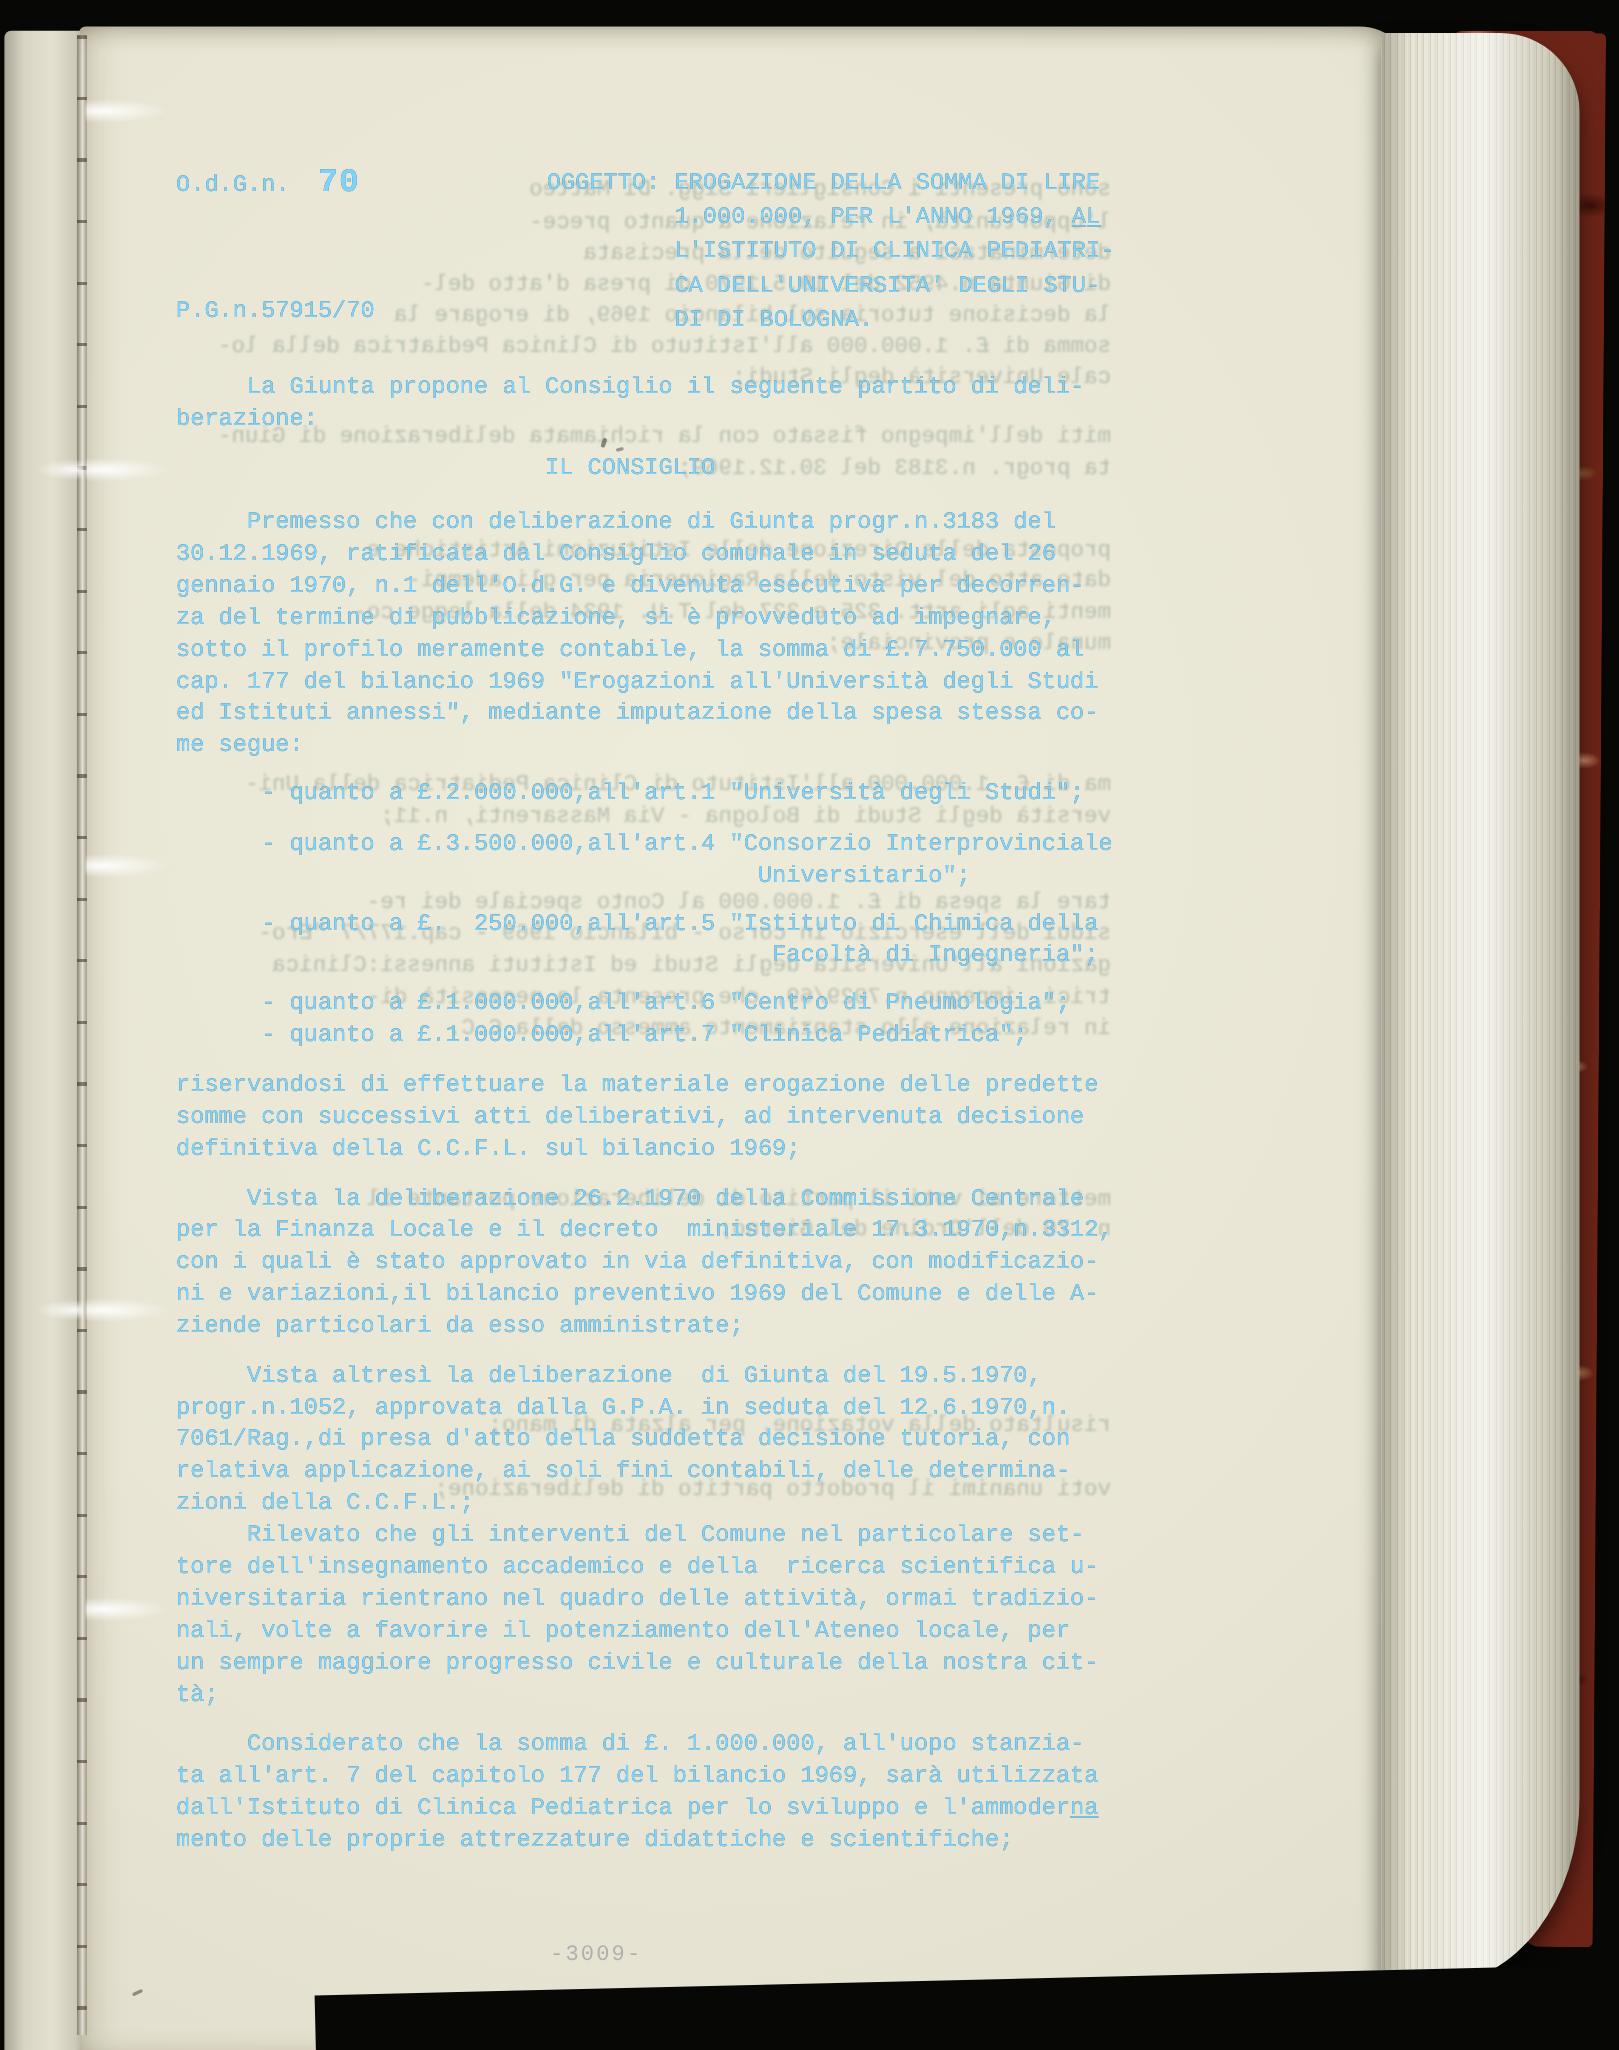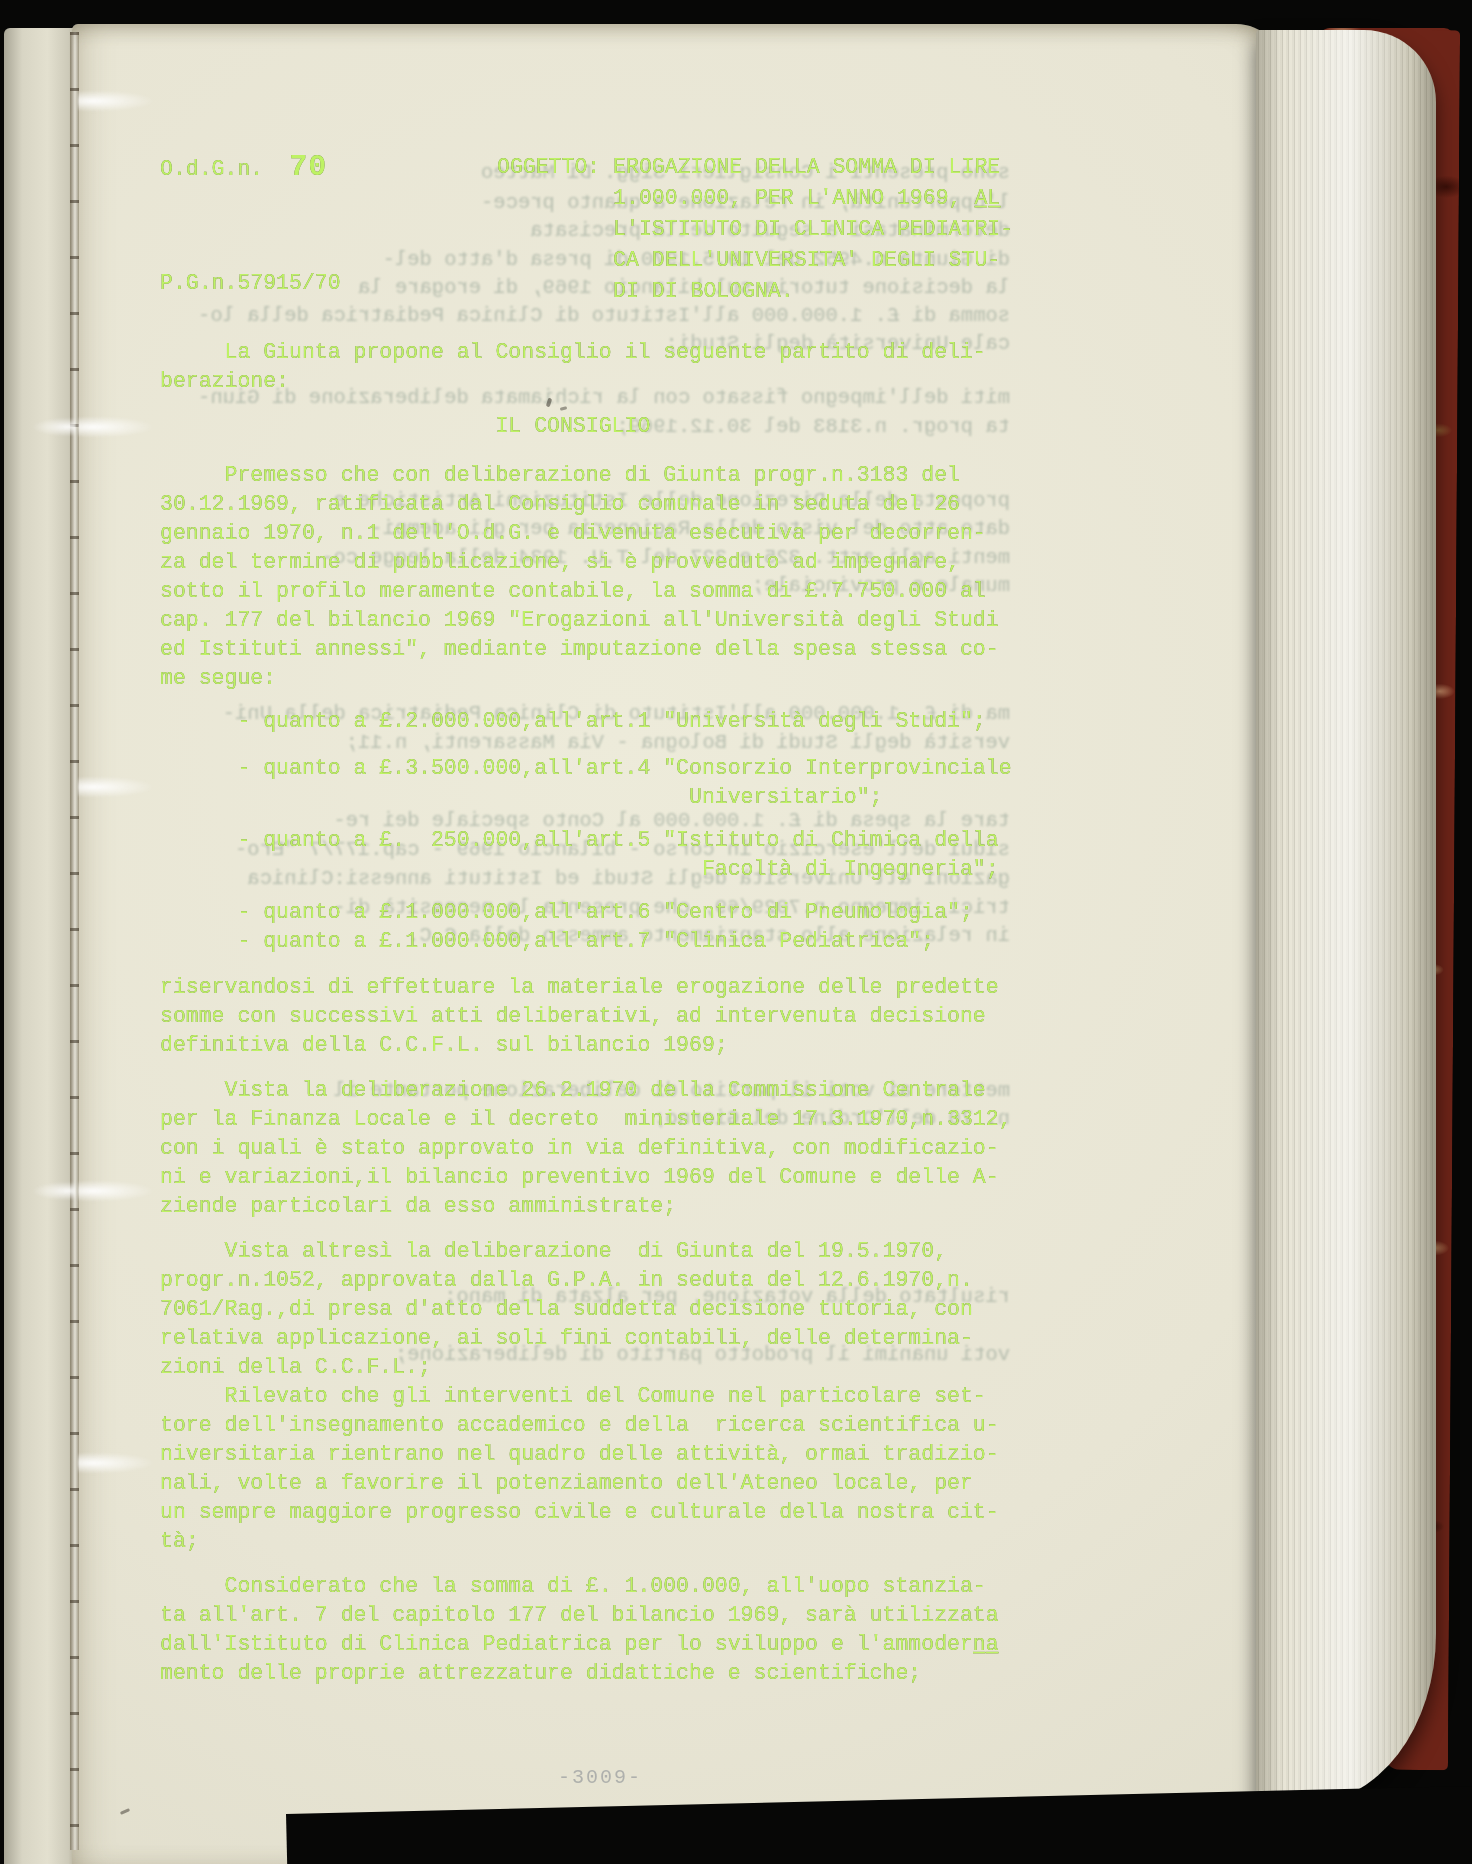--- a/index.html
+++ b/index.html
@@ -50,28 +50,28 @@
   .fore-edge{position:absolute;left:1256px;top:30px;width:180px;height:1774px;
     background:
       linear-gradient(90deg, rgba(60,55,35,.32) 0%, rgba(255,255,255,0) 14%, rgba(255,255,255,.55) 52%, rgba(120,115,90,.22) 86%, rgba(60,55,35,.42) 100%),
       repeating-linear-gradient(90deg, #dedbcc 0 2px, #ccc9ba 2px 3px, #e7e4d5 3px 6px);
     border-radius:4px 72px 130px 10px / 4px 72px 170px 10px;
     box-shadow:0 12px 20px rgba(0,0,0,.55);}
   .bottom-cut{position:absolute;left:286px;top:1814px;width:1420px;height:170px;
     background:#070706;transform:rotate(-1.35deg);transform-origin:left top;}
 
   
-  .ink{color:#bef264;text-shadow:0 0 .6px rgba(52,50,44,.85);}
+  .ink{color:#7dd3fc;text-shadow:0 0 .6px rgba(52,50,44,.85);}
   .hdr-odg{position:absolute;left:160px;top:150px;font-size:21.5px;white-space:pre;}
   .hdr-odg .num{font-size:30px;font-weight:bold;letter-spacing:1px;margin-left:26px;}
   .hdr-oggetto{position:absolute;left:497px;top:152px;font-size:21.5px;line-height:31px;white-space:pre;}
   .hdr-pg{position:absolute;left:160px;top:271px;font-size:21.5px;white-space:pre;text-align:center;}
   .body-text{position:absolute;left:160px;top:338px;width:900px;}
   .para{font-size:21.5px;line-height:29px;white-space:pre;}
-  .footer-num{position:absolute;left:500px;top:1766px;width:200px;text-align:center;
+  .footer-num{position:absolute;left:500px;top:1766px;width:200px;
     font-size:20px;color:rgba(130,134,142,.55);letter-spacing:2px;filter:blur(.5px);}
 
   
   .ghost-layer{position:absolute;left:150px;top:0;width:860px;height:1864px;
     transform:scaleX(-1);pointer-events:none;}
   .ghost{position:absolute;left:0;right:0;font-size:20.5px;line-height:29px;white-space:pre;
     color:#6e8478;opacity:.40;filter:blur(.8px);}
 
   .speck{position:absolute;background:#4a463c;border-radius:2px;}
 </style>

